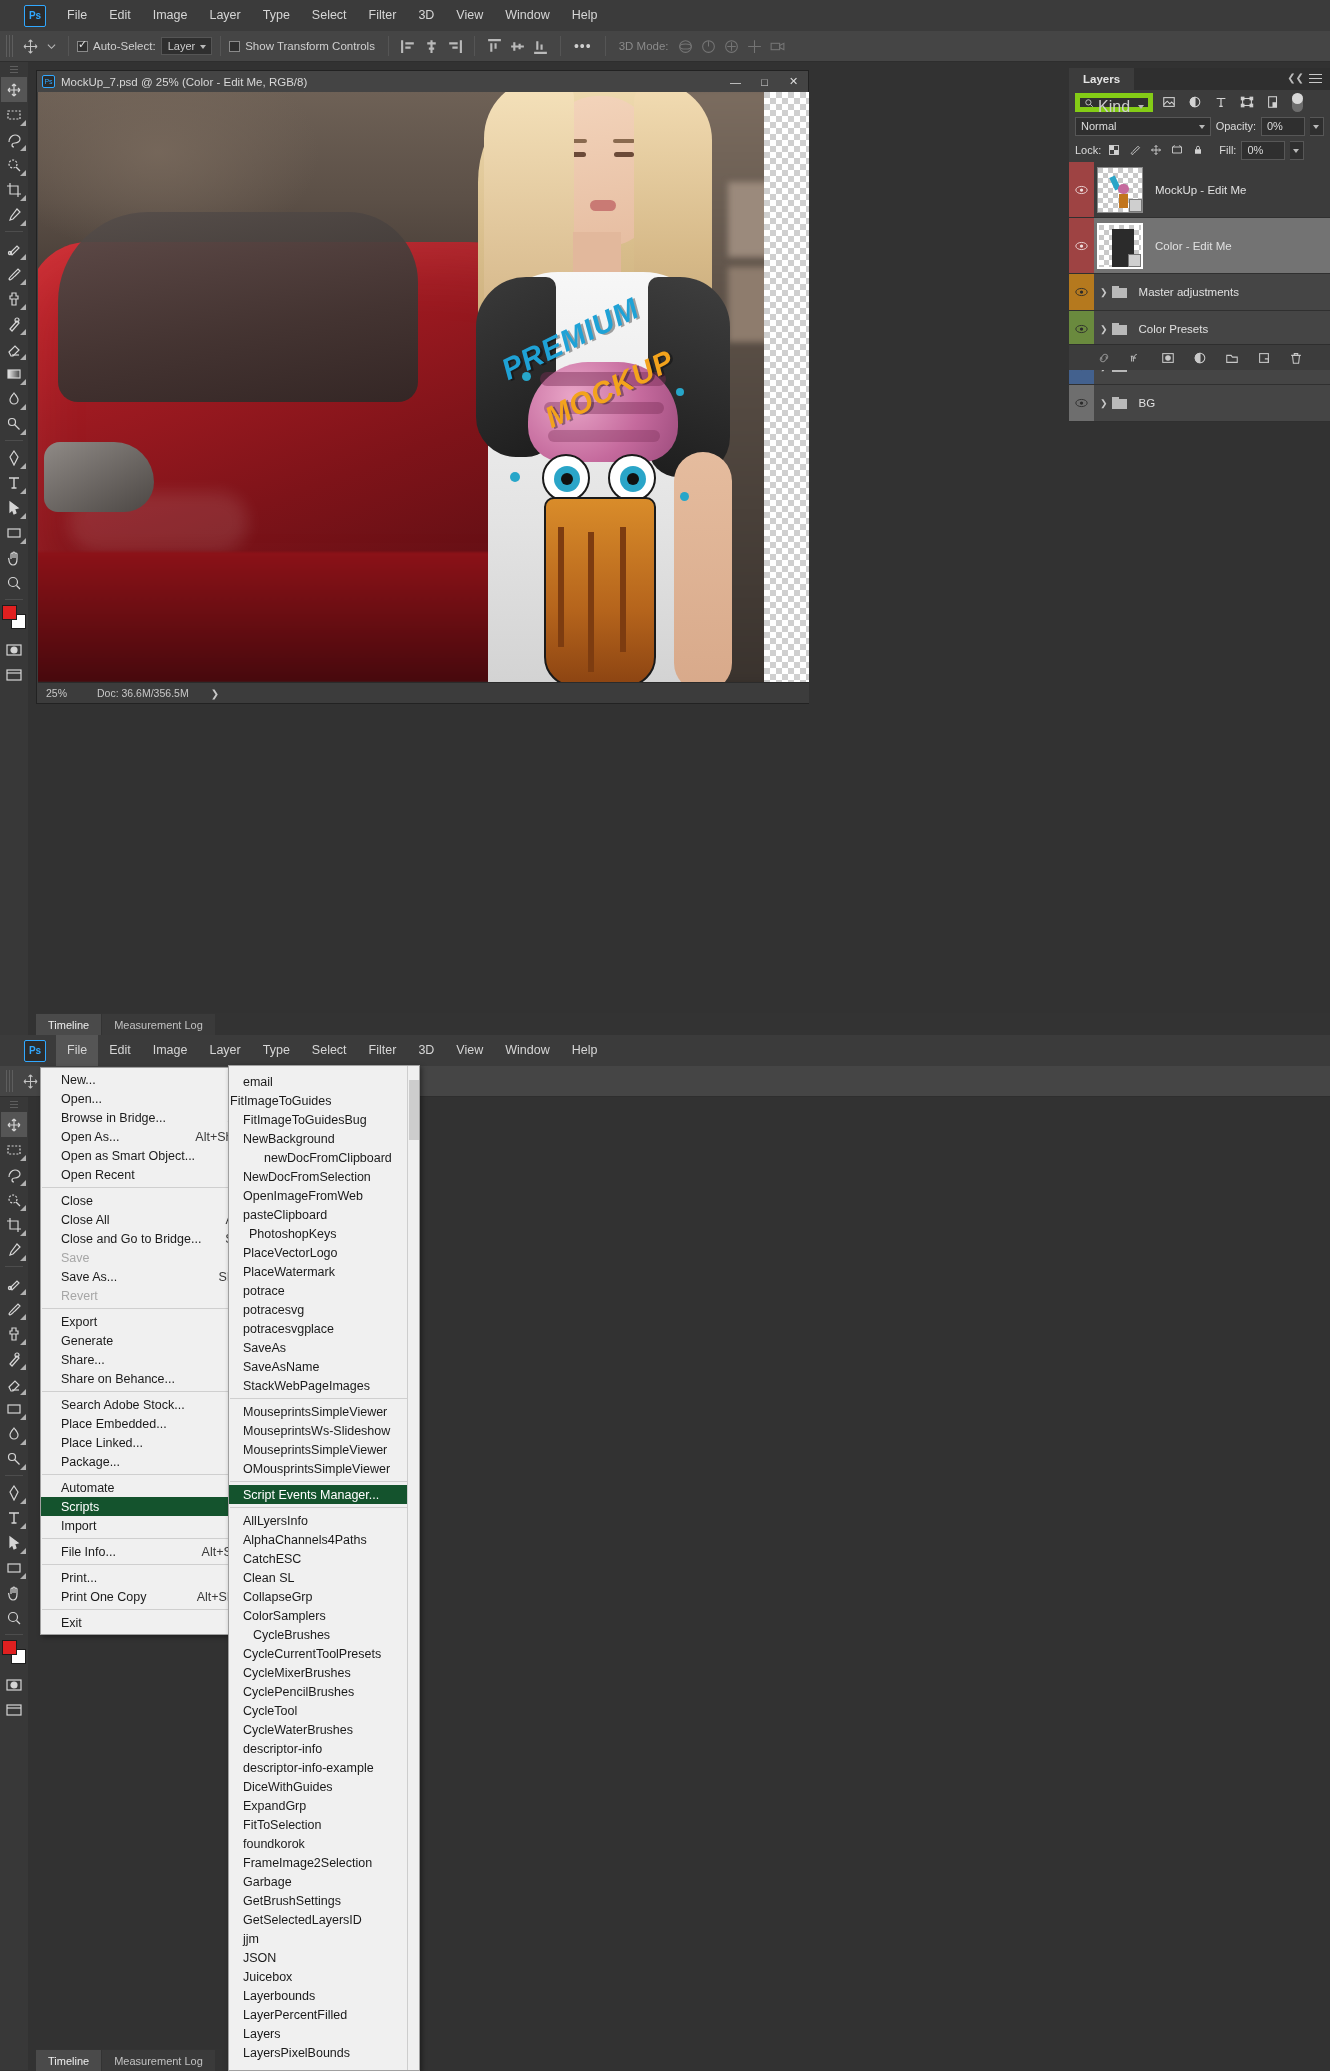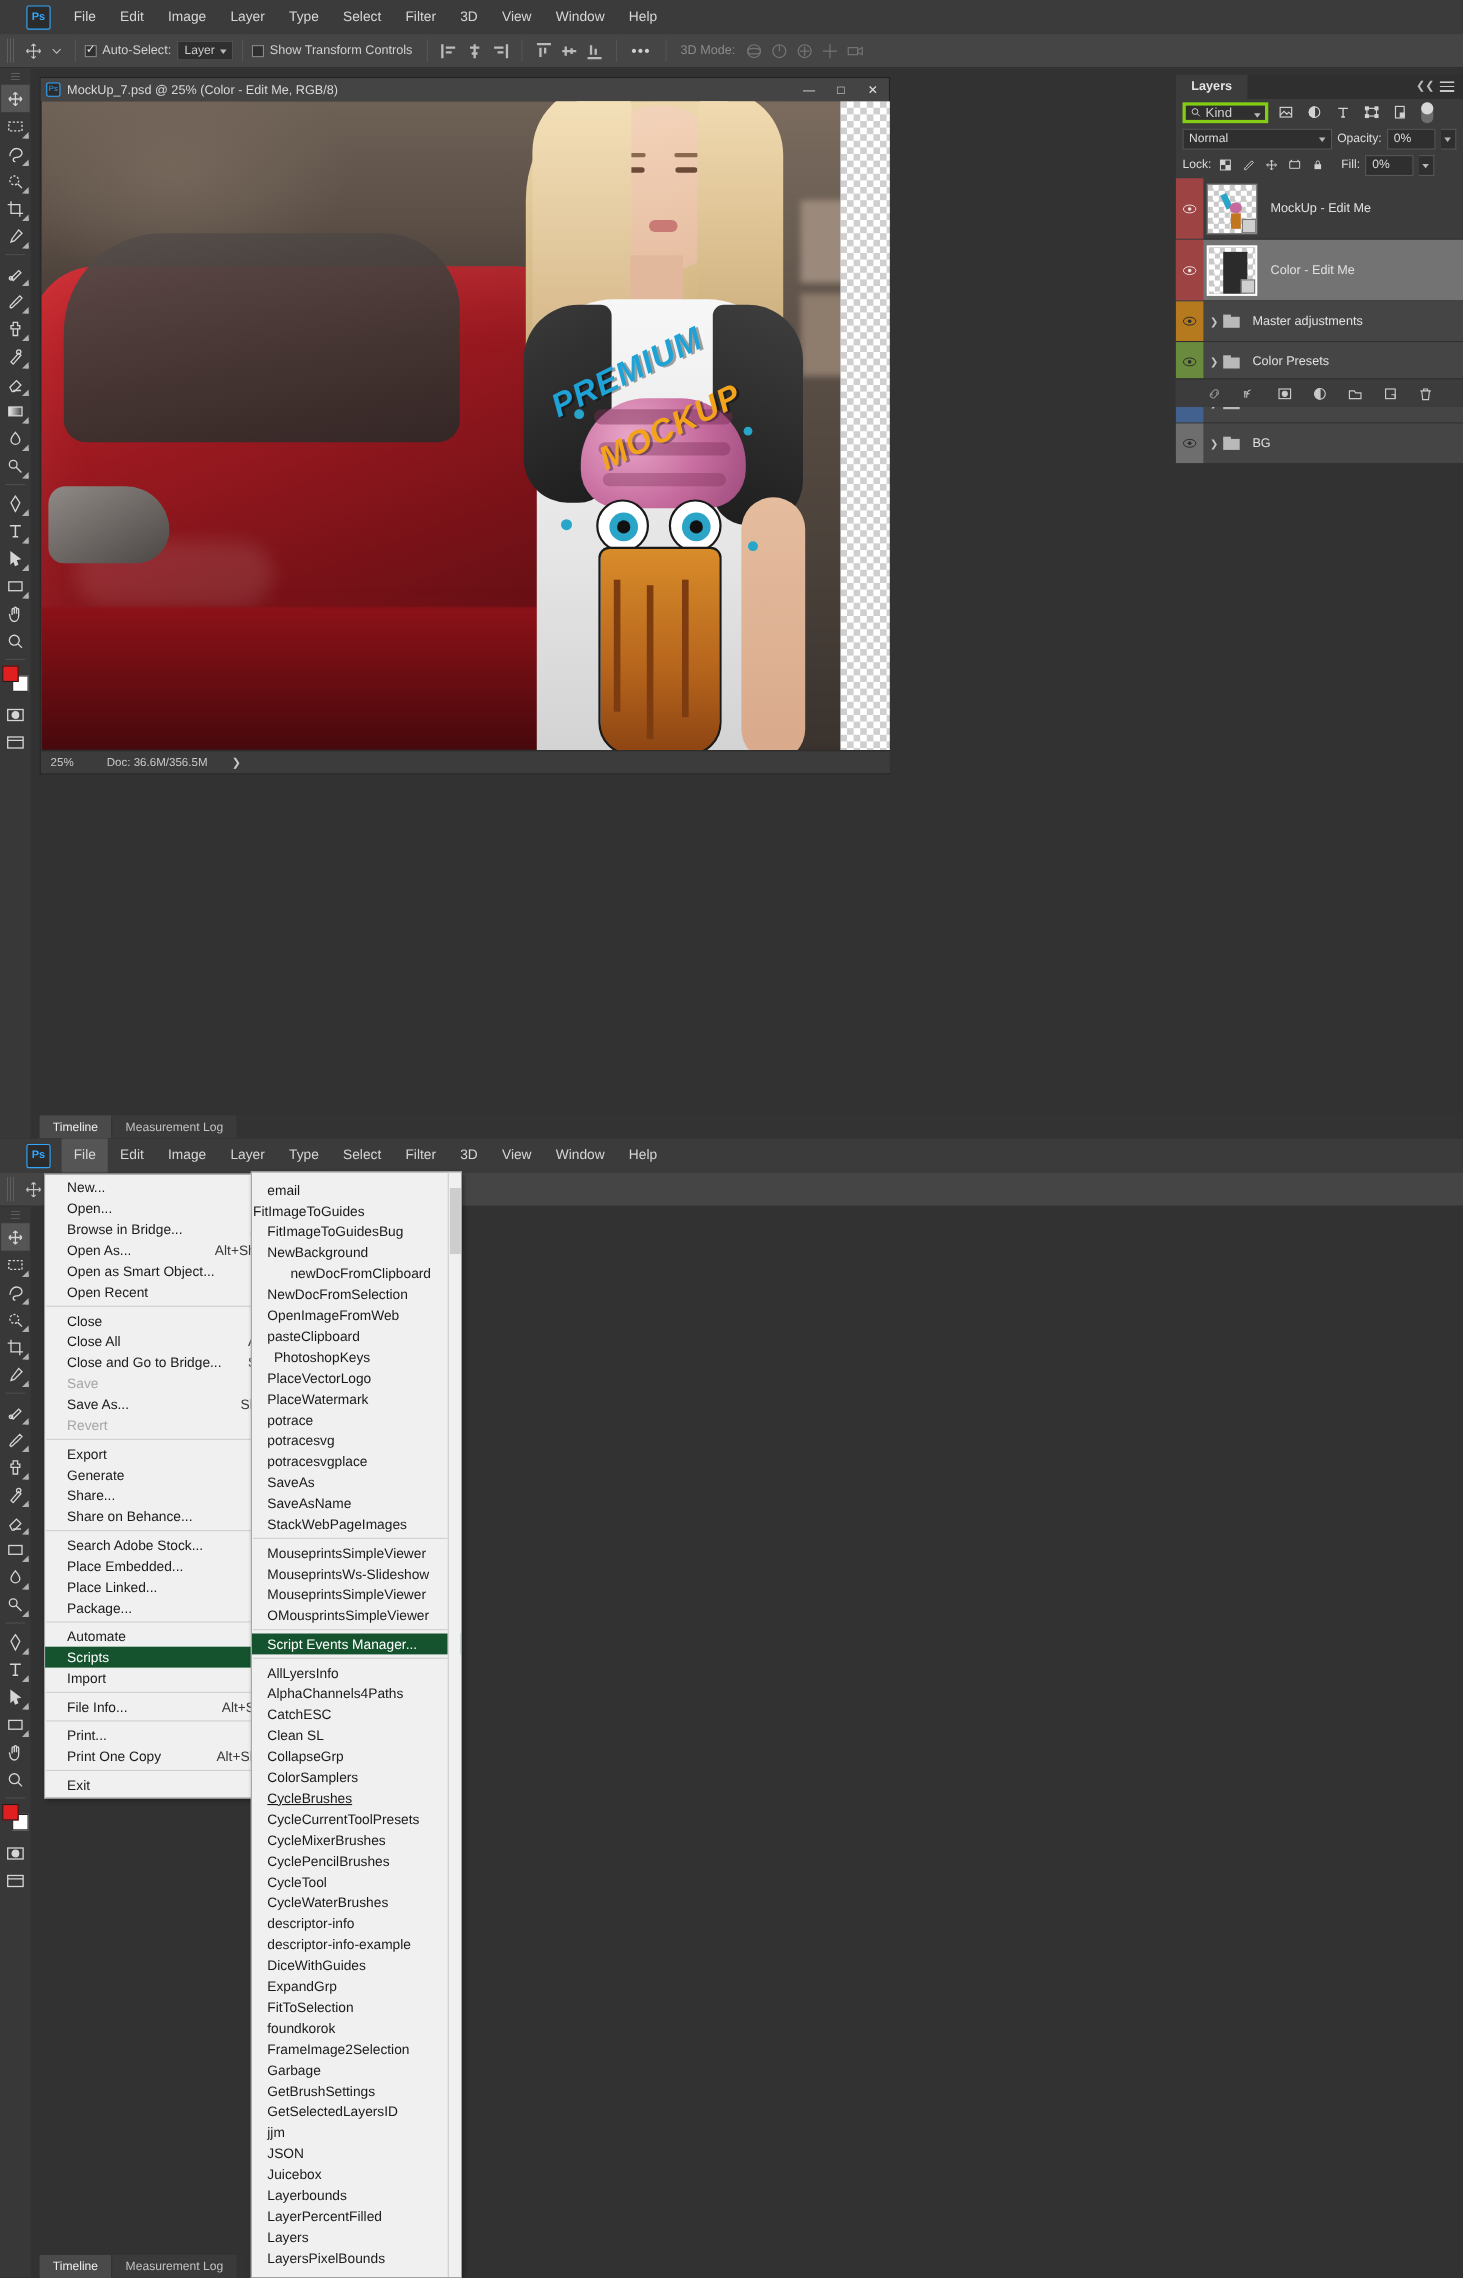--- a/index.html
+++ b/index.html
@@ -59,22 +59,22 @@
                font-size:10.5px; color:#c8c8c8; border-top:1px solid #2b2b2b; }
 
   
   .layerspanel { position:absolute; left:1069px; top:68px; width:261px; height:302px; background:#3c3c3c; }
   .lp-tabrow { height:22px; background:#2f2f2f; display:flex; align-items:center; position:relative; }
   .lp-tab { height:22px; background:#3c3c3c; padding:0 14px; display:flex; align-items:center; font-size:11.5px; color:#e4e4e4; font-weight:bold; }
   .lp-menu { position:absolute; right:8px; top:6px; width:13px; height:10px;
              background:repeating-linear-gradient(180deg,#c8c8c8 0 1.5px, transparent 1.5px 4px); }
   .lp-collapse { position:absolute; right:26px; top:4px; font-size:10px; color:#bbb; }
   .lp-row { display:flex; align-items:center; height:24px; padding:0 6px; gap:5px; }
-  .lp-search { height:19px; flex:0 0 78px; background:#2f2f2f; border:3px solid #84cc16; display:flex; align-items:center;
-               padding:0 4px; font-size:12px; color:#ccc; position:relative; }
+  .lp-search { height:19px; flex:0 0 78px; background:#2f2f2f; border:5px solid #84cc16; display:flex; align-items:flex-start;
+               padding:0 4px; font-size:16px; color:#ccc; position:relative; }
   .lp-search:after { content:""; position:absolute; right:4px; top:7px; border-left:3.5px solid transparent; border-right:3.5px solid transparent; border-top:4px solid #b9b9b9; }
   .filter-ico { width:21px; height:19px; display:flex; align-items:center; justify-content:center; }
   .filter-ico svg { width:14px; height:14px; stroke:#d2d2d2; fill:none; stroke-width:1.2; }
   .toggle-pill { width:11px; height:19px; border-radius:6px; background:#6d6d6d; position:relative; margin-left:4px;}
   .toggle-pill:after { content:""; position:absolute; left:0; top:0; width:11px; height:11px; border-radius:50%; background:#d8d8d8; }
   .blend-sel { flex:1 1 auto; height:19px; background:#2f2f2f; border:1px solid #575757; display:flex; align-items:center;
                padding:0 14px 0 5px; font-size:11px; position:relative; color:#dcdcdc; }
   .blend-sel:after { content:""; position:absolute; right:5px; top:7px; border-left:3.5px solid transparent; border-right:3.5px solid transparent; border-top:4px solid #b9b9b9; }
   .num-field { width:44px; height:19px; background:#2f2f2f; border:1px solid #575757; font-size:11px; color:#dcdcdc;
                display:flex; align-items:center; padding-left:5px; }
@@ -1020,21 +1020,21 @@
       </div>
       <div class="dd-item" style="padding-left: 14px;">
         <span class="lbl">Clean SL</span>
       </div>
       <div class="dd-item" style="padding-left: 14px;">
         <span class="lbl">CollapseGrp</span>
       </div>
       <div class="dd-item" style="padding-left: 14px;">
         <span class="lbl">ColorSamplers</span>
       </div>
-      <div class="dd-item" style="padding-left: 14px; text-decoration: underline;">
+      <div class="dd-item" style="padding-left: 24px;">
         <span class="lbl">CycleBrushes</span>
       </div>
       <div class="dd-item" style="padding-left: 14px;">
         <span class="lbl">CycleCurrentToolPresets</span>
       </div>
       <div class="dd-item" style="padding-left: 14px;">
         <span class="lbl">CycleMixerBrushes</span>
       </div>
       <div class="dd-item" style="padding-left: 14px;">
         <span class="lbl">CyclePencilBrushes</span>

